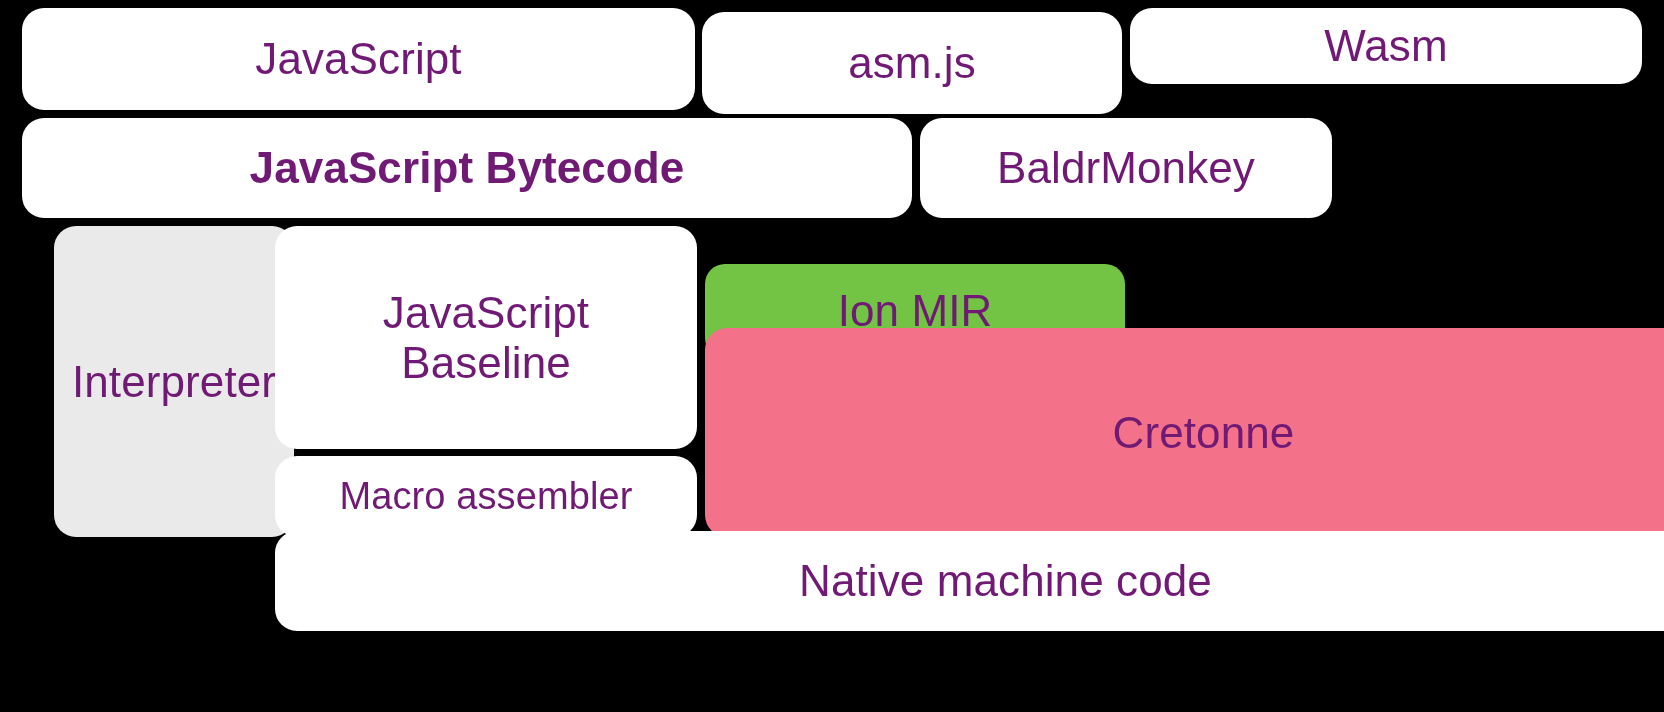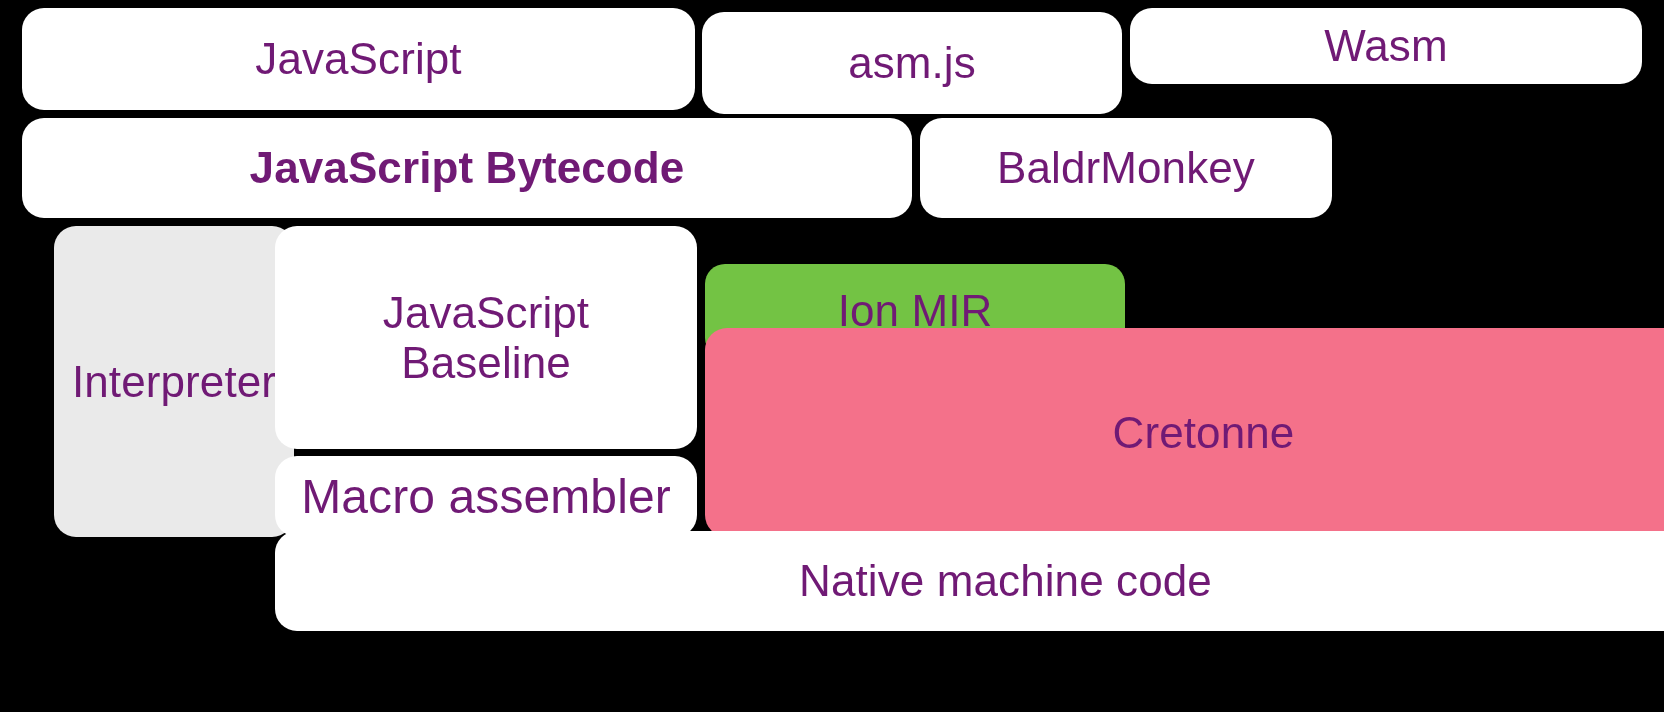--- a/index.html
+++ b/index.html
@@ -50,21 +50,21 @@
   .n-asmjs           { left: 702px;  top: 12px;   width: 420px;  height: 102px; }
   .n-wasm            { left: 1130px; top: 8px;   width: 512px;  height: 76px; }
 
   
   .n-js-bytecode     { left: 22px;   top: 118px; width: 890px;  height: 100px; font-weight: bold; }
   .n-baldrmonkey     { left: 920px;  top: 118px; width: 412px;  height: 100px; }
 
   
   .n-interpreter     { left: 22px;   top: 226px; width: 240px;  height: 311px; }
   .n-js-baseline     { left: 275px;  top: 226px; width: 422px;  height: 223px; }
-  .n-macro-assembler { left: 275px;  top: 456px; width: 422px;  height: 81px;  font-size: 48px; }
+  .n-macro-assembler { left: 275px;  top: 456px; width: 422px;  height: 81px;  font-size: 38px; }
   .n-ion-mir         { left: 705px;  top: 226px; width: 420px;  height: 94px;  border-radius: 20px; margin-top: 38px; }
   .n-cretonne        { left: 705px;  top: 328px; width: 997px;  height: 209px; }
 
   
   .n-native-code     { left: 275px;  top: 531px; width: 1461px; height: 100px; }
 </style>
 </head>
 <body>
 
 <div id="diagram">

